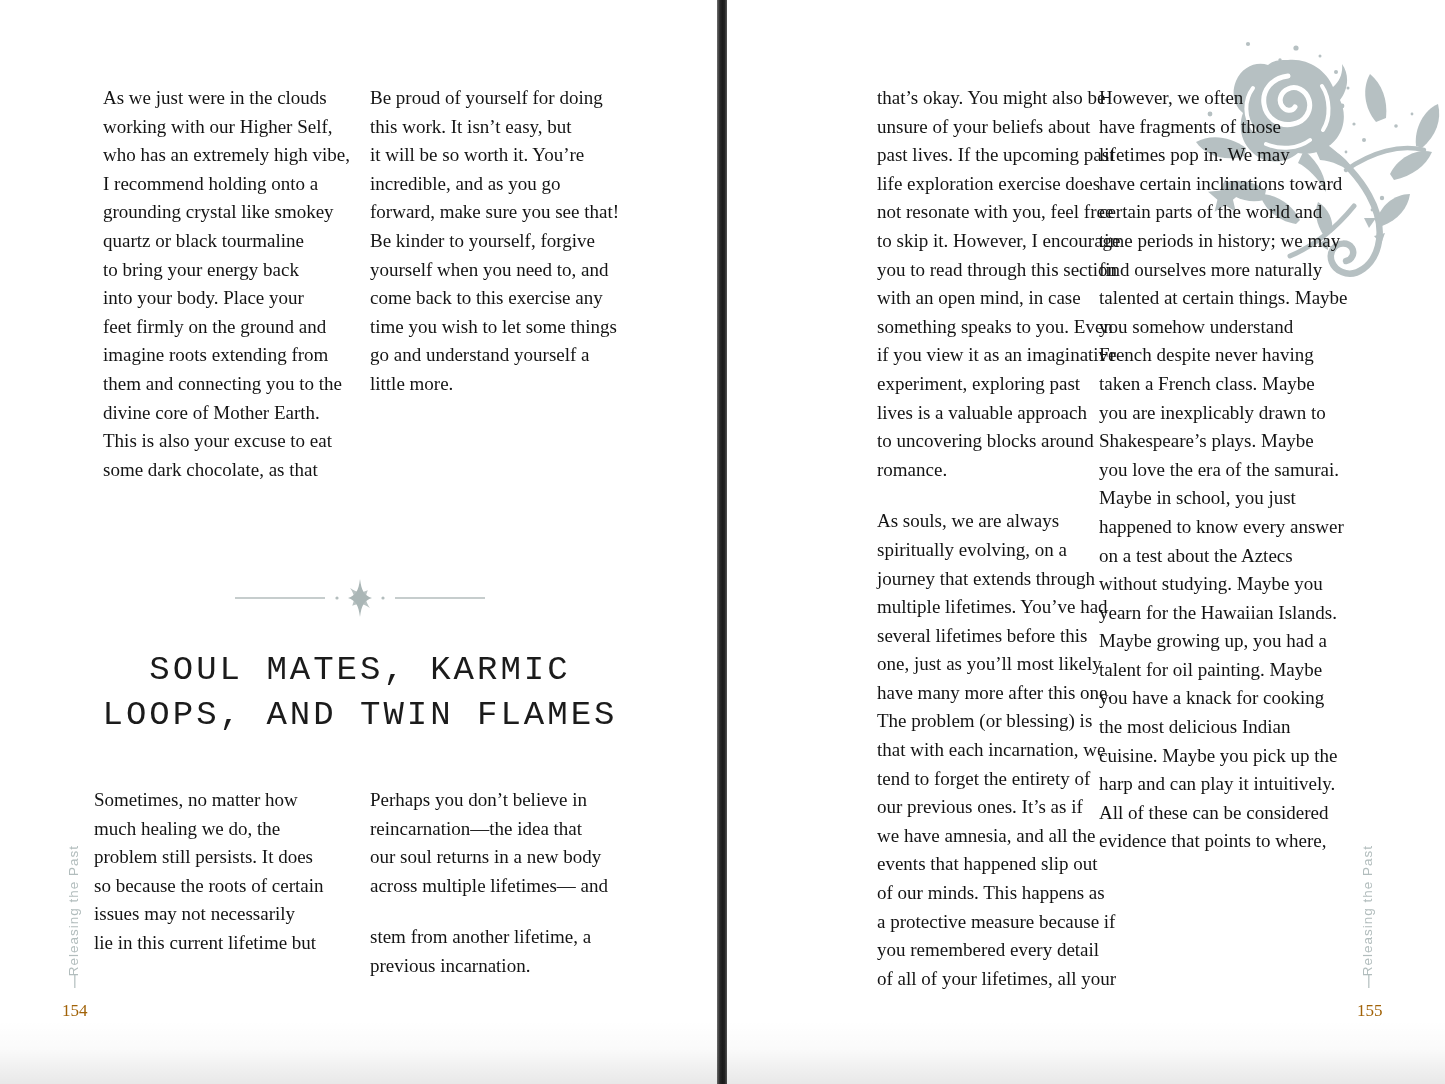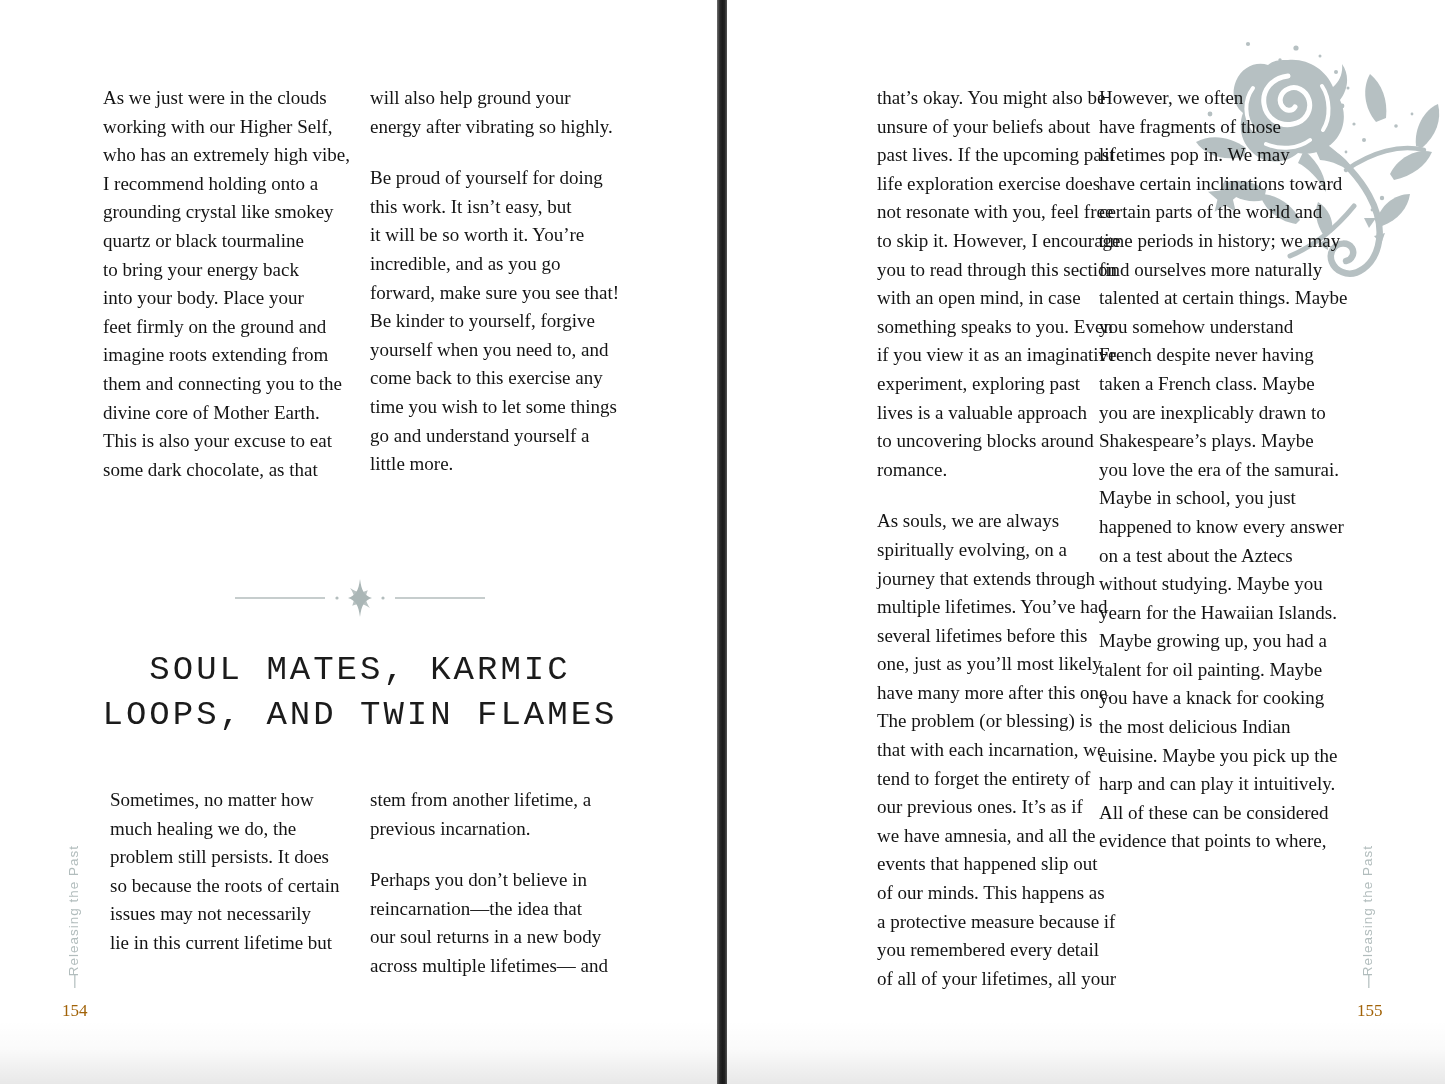--- a/index.html
+++ b/index.html
@@ -124,22 +124,20 @@
 into your body. Place your
 feet firmly on the ground and
 imagine roots extending from
 them and connecting you to the
 divine core of Mother Earth.
 This is also your excuse to eat
 some dark chocolate, as that</p>
     </div>
 
     <div class="col" style="left:370px; top:84px;">
-      <p class="para">will also help ground your
-energy after vibrating so highly.</p>
       <p class="para">Be proud of yourself for doing
 this work. It isn’t easy, but
 it will be so worth it. You’re
 incredible, and as you go
 forward, make sure you see that!
 Be kinder to yourself, forgive
 yourself when you need to, and
 come back to this exercise any
 time you wish to let some things
 go and understand yourself a
@@ -155,36 +153,36 @@
           <path d="M127,8 C130,15.5 133.5,17.5 141,19 C133.5,20.5 130,22.5 127,30 C124,22.5 120.5,20.5 113,19 C120.5,17.5 124,15.5 127,8 Z" transform="rotate(45 127 19)" opacity="0.85"></path>
         </g>
         <circle cx="150" cy="19" r="1.6" fill="#b3bdbd"></circle>
         <line x1="162" y1="19" x2="252" y2="19" stroke="#b3bdbd" stroke-width="1.3"></line>
       </g>
     </svg>
 
     <h2 class="section-heading">SOUL MATES, KARMIC
 LOOPS, AND TWIN FLAMES</h2>
 
-    <div class="col" style="left:110px; top:786px;">
+    <div class="col" style="left:94px; top:786px;">
       <p class="para">Sometimes, no matter how
 much healing we do, the
 problem still persists. It does
 so because the roots of certain
 issues may not necessarily
 lie in this current lifetime but</p>
     </div>
 
     <div class="col" style="left:370px; top:786px;">
-      <p class="para">stem from another lifetime, a
-previous incarnation.</p>
       <p class="para">Perhaps you don’t believe in
 reincarnation—the idea that
 our soul returns in a new body
 across multiple lifetimes— and</p>
+      <p class="para">stem from another lifetime, a
+previous incarnation.</p>
     </div>
 
     <div class="side-label left">Releasing the Past</div>
     <div class="side-sep left">|</div>
     <div class="page-number left">154</div>
   </div>
 
   <div class="spine"></div>
 
   <div>

